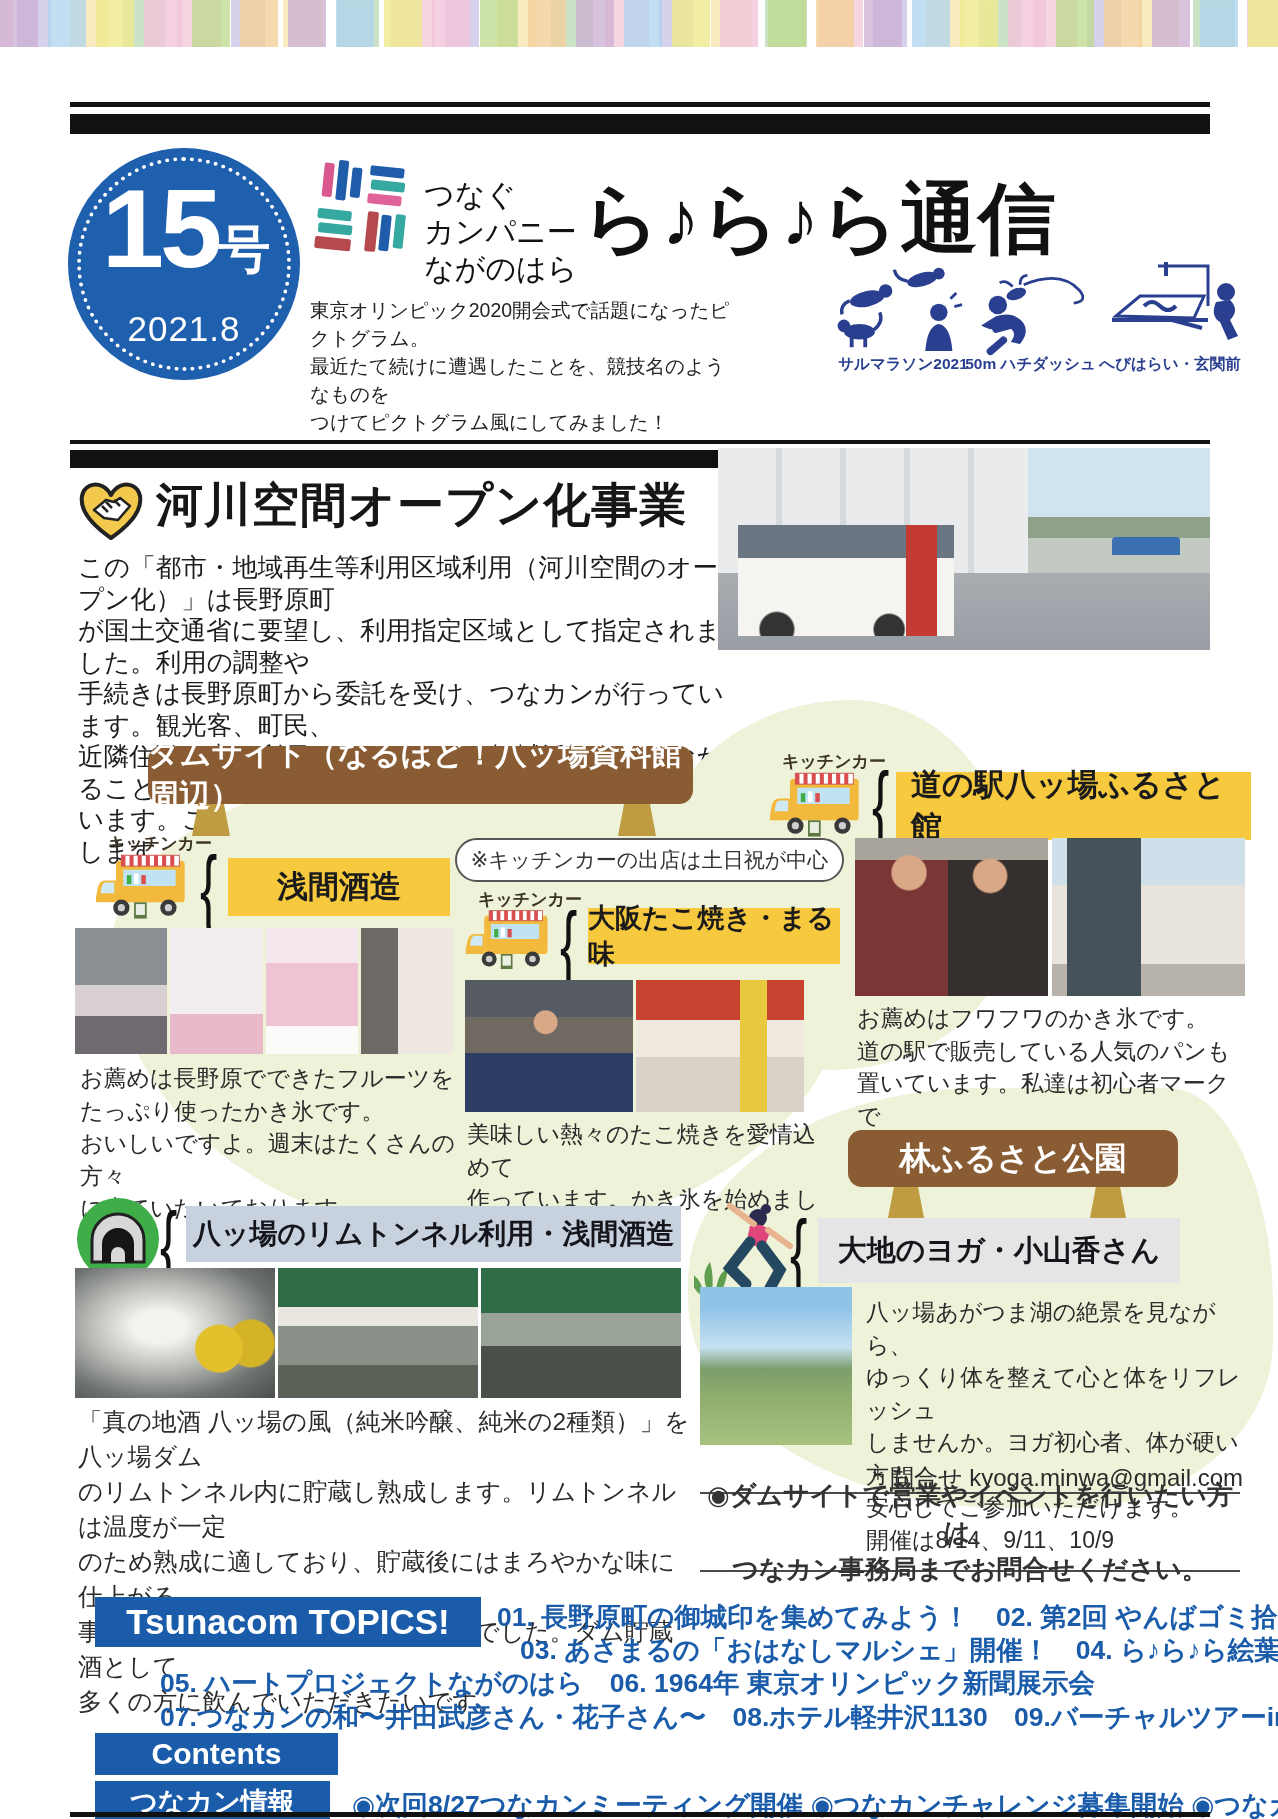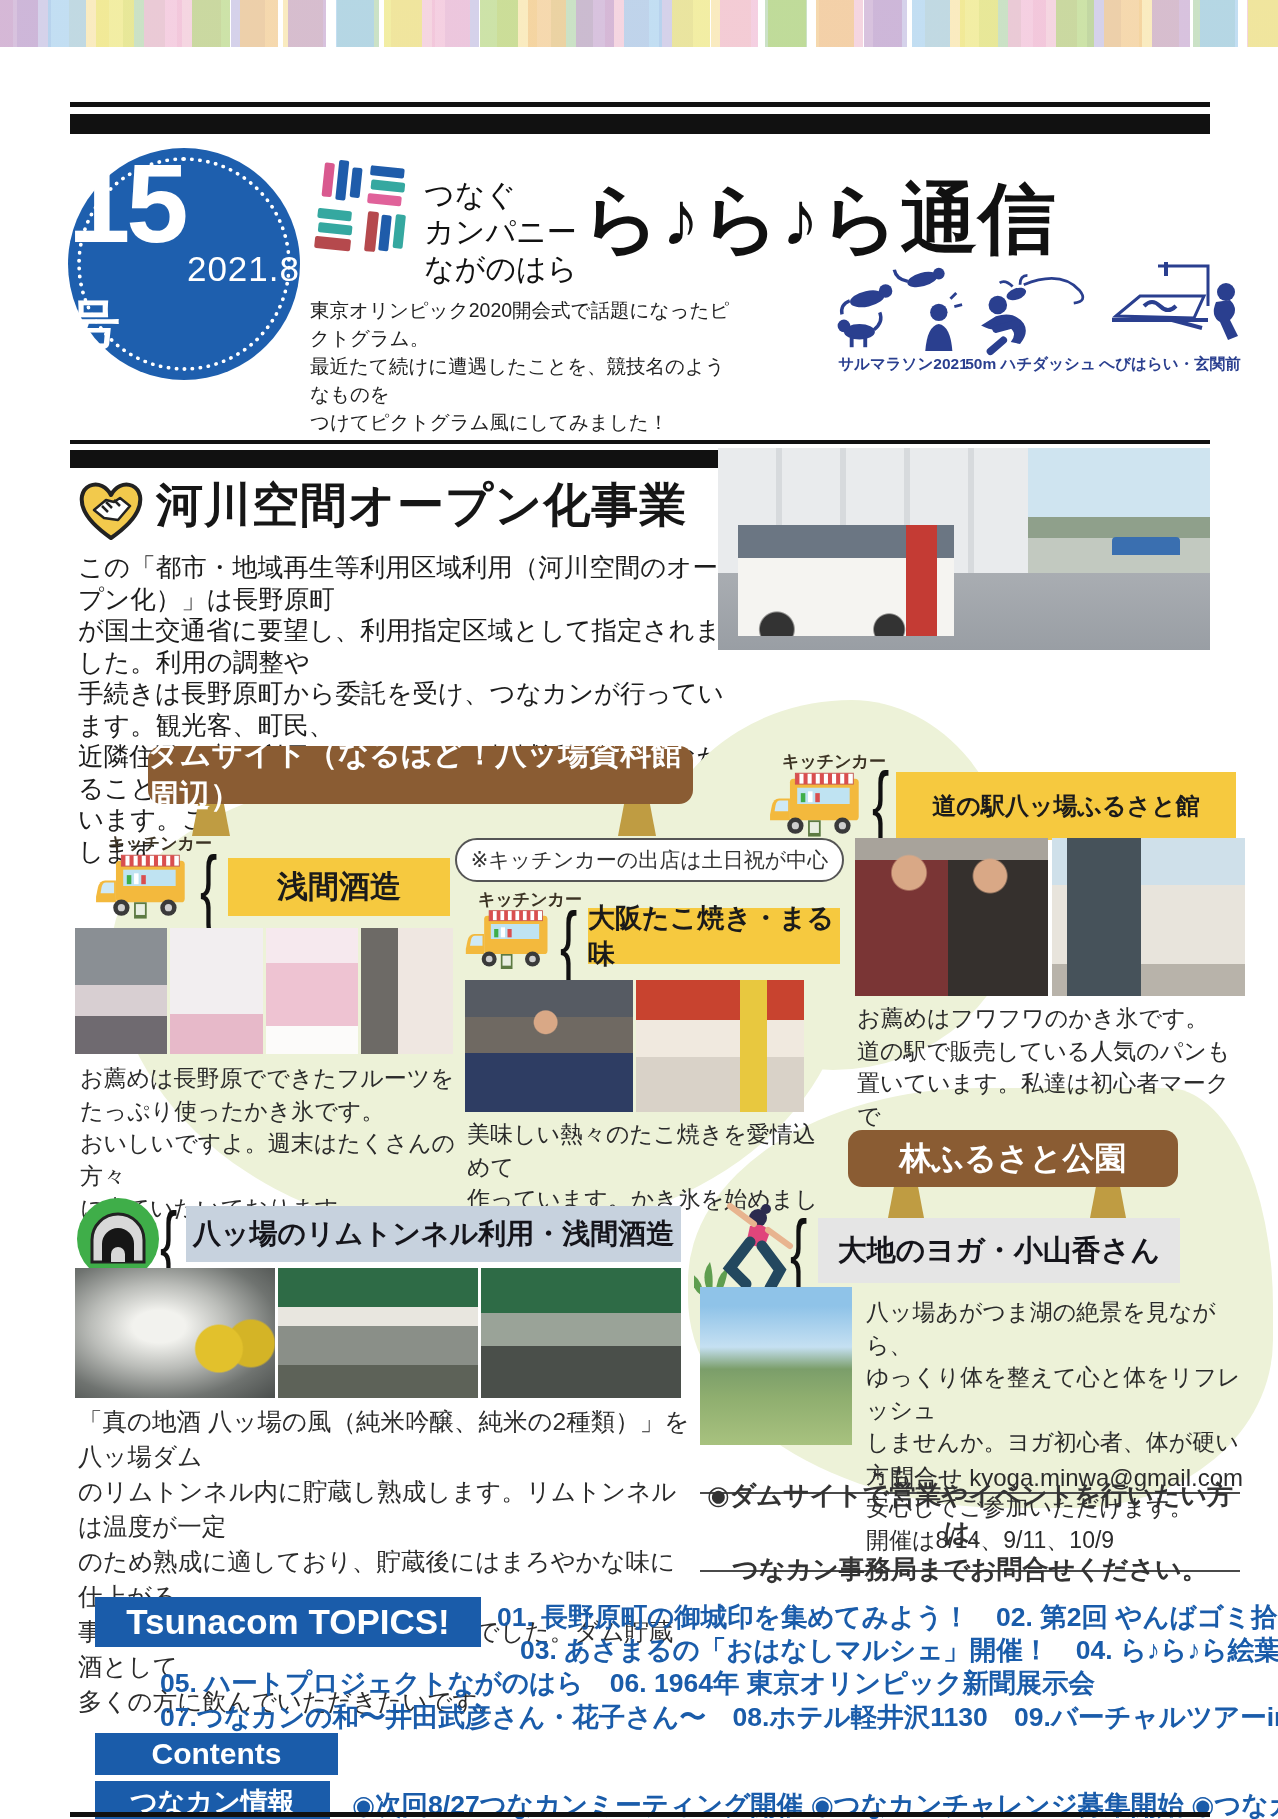--- a/index.html
+++ b/index.html
@@ -15,21 +15,21 @@
         rgba(239,233,141,.8) 96px 134px, rgba(255,255,255,0) 134px 144px,
         rgba(242,196,218,.8) 144px 182px, rgba(255,255,255,0) 182px 192px,
         rgba(188,217,139,.75) 192px 230px, rgba(255,255,255,0) 230px 240px,
         rgba(243,207,154,.8) 240px 278px, rgba(255,255,255,0) 278px 288px),
       repeating-linear-gradient(90deg, rgba(185,179,220,.6) 0 34px, rgba(255,255,255,0) 34px 52px,
         rgba(246,222,150,.6) 52px 92px, rgba(255,255,255,0) 92px 106px,
         rgba(168,206,160,.6) 106px 148px, rgba(255,255,255,0) 148px 160px,
         rgba(238,186,205,.6) 160px 204px, rgba(255,255,255,0) 204px 214px);
     background-position:0 0,17px 9px;}
   .issue-circle{left:68px;top:148px;width:232px;height:232px;border-radius:50%;
-    background:#1e5fae;display:flex;flex-direction:row;align-items:center;justify-content:center;}
+    background:#1e5fae;display:flex;flex-direction:column;align-items:center;justify-content:center;}
   .issue-circle .dots{position:absolute;inset:9px;border:4px dotted #fff;border-radius:50%;}
   .issue-num{color:#fff;font-weight:bold;font-size:112px;line-height:100px;letter-spacing:-4px;}
   .issue-num .go{font-size:52px;font-weight:bold;}
   .issue-date{color:#fff;font-size:35px;margin-top:10px;letter-spacing:1px;}
   .org-name{font-weight:normal;font-size:30px;line-height:37px;color:#111;white-space:pre-line;}
   .main-title{font-weight:bold;font-size:77px;color:#111;letter-spacing:1px;white-space:nowrap;}
   .intro{font-size:19.5px;line-height:28px;color:#222;white-space:pre-line;}
   .picto-caption{font-size:15.5px;font-weight:bold;color:#2a3f8f;text-align:center;}
   .sec-heading{font-weight:bold;font-size:47px;color:#161616;letter-spacing:1px;white-space:nowrap;}
   .body-text{font-size:25.5px;line-height:31.5px;color:#1d1d1d;white-space:pre-line;}
@@ -242,21 +242,21 @@
       <path d="M22,38 h-9 q-4,0 -5,6 l-1,6 h15 z" fill="#cfe9f5"></path>
       <circle cx="30" cy="66" r="9" fill="#3a3a3a"></circle>
         <circle cx="30" cy="66" r="4" fill="#cfcfcf"></circle>
       <circle cx="82" cy="66" r="9" fill="#3a3a3a"></circle>
         <circle cx="82" cy="66" r="4" fill="#cfcfcf"></circle>
       <rect x="44" y="60" width="14" height="18" fill="#5d7a43"></rect>
         <rect x="46" y="62" width="10" height="12" fill="#e9efe2"></rect>
     </svg>
   </div>
   <div class="abs brace" style="left:872px;top:778px;">{</div>
-  <div class="abs yellow-badge" style="left:896px;top:772px;width:340px;height:68px;font-size:24px;">道の駅八ッ場ふるさと館</div>
+  <div class="abs yellow-badge" style="left:896px;top:772px;width:340px;height:68px;font-size:31px;padding-left:15px;">道の駅八ッ場ふるさと館</div>
 
   <div class="abs pill-note" style="left:455px;top:838px;width:385px;height:40px;">※キッチンカーの出店は土日祝が中心</div>
 
   <div class="abs kc-label" style="left:108px;top:832px;">キッチンカー</div>
   <div class="abs" style="left:94px;top:848px;width:100px;height:76px;">
     <svg viewBox="0 0 110 84" width="100" height="76">
       <rect x="24" y="14" width="76" height="46" rx="4" fill="#f3b93d"></rect>
       <rect x="30" y="8" width="64" height="12" fill="#fff" stroke="#c0504a" stroke-width="1"></rect>
       <rect x="30" y="8" width="4.5" height="12" fill="#d94f4f"></rect>
         <rect x="39" y="8" width="4.5" height="12" fill="#d94f4f"></rect>

